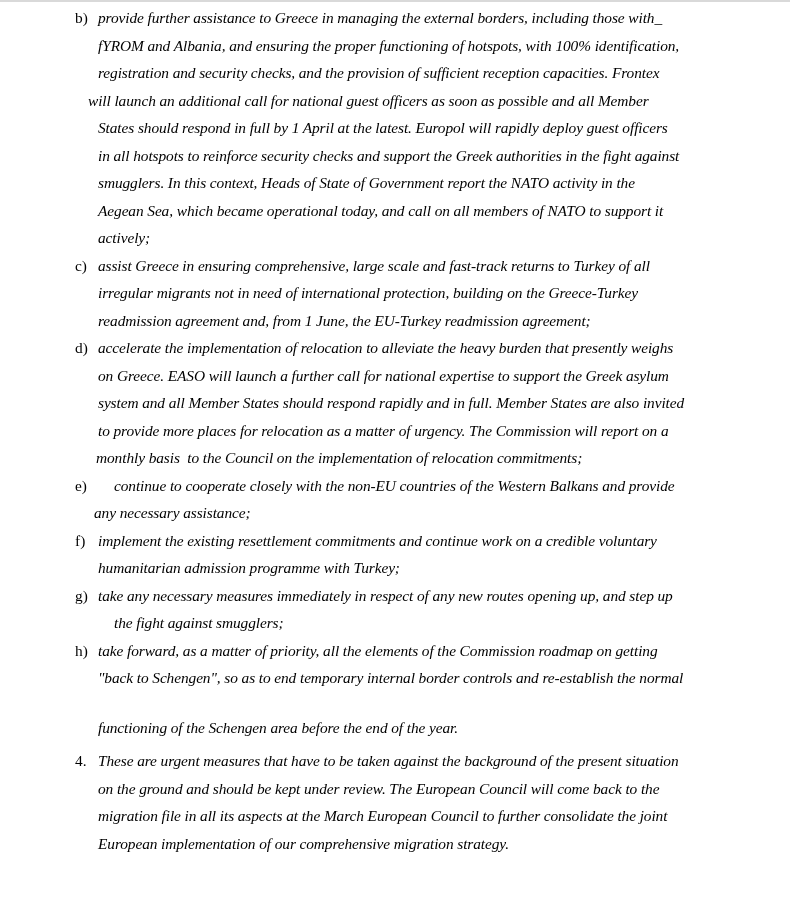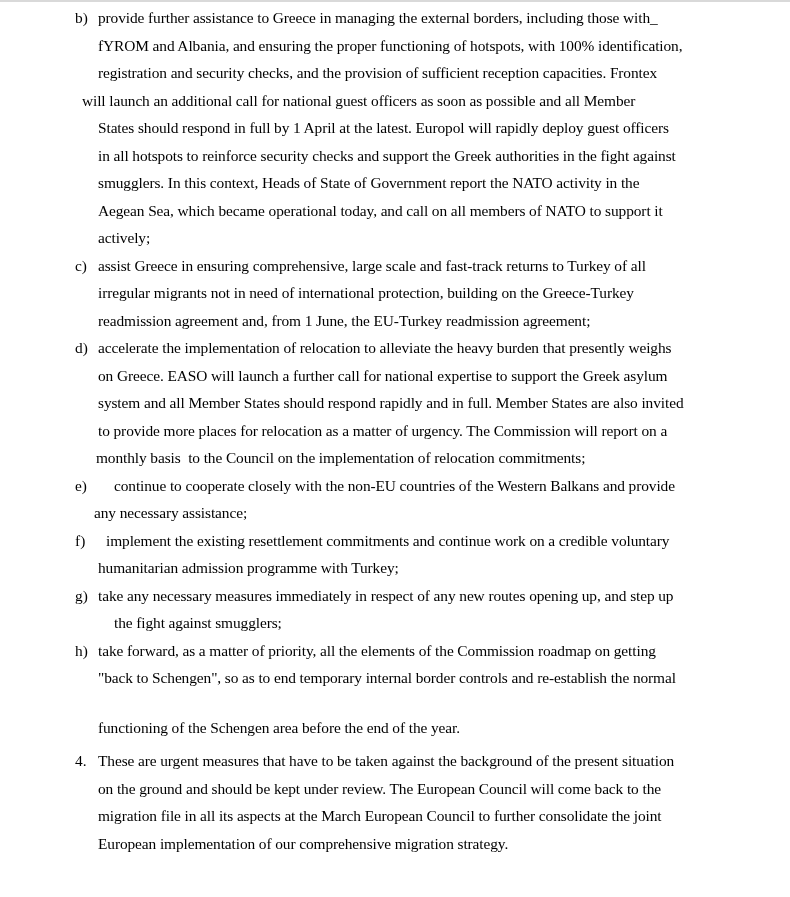--- a/index.html
+++ b/index.html
@@ -25,20 +25,21 @@
       position: absolute;
       left: 0; top: 0;
       width: 790px;
     }
     .line {
       position: absolute;
       font-size: 15.4px;
       line-height: 18px;
       white-space: pre;
       letter-spacing: -0.1px;
+      font-style: italic;
     }
     .marker {
       position: absolute;
       left: 75px;
       font-size: 15.4px;
       line-height: 18px;
       white-space: pre;
     }
   </style>
 </head>
@@ -46,21 +47,21 @@
 
 <div class="top-edge"></div>
 
 <div class="page">
 
   <div>
     <span class="marker" style="top:9px">b)</span>
     <span class="line" style="left:98px;top:9px">provide further assistance to Greece in managing the external borders, including those with_</span>
     <span class="line" style="left:98px;top:37px">fYROM and Albania, and ensuring the proper functioning of hotspots, with 100% identification,</span>
     <span class="line" style="left:98px;top:64px">registration and security checks, and the provision of sufficient reception capacities. Frontex</span>
-    <span class="line" style="left:82px;top:92px">will launch an additional call for national guest officers as soon as possible and all Member</span>
+    <span class="line" style="left:88px;top:92px">will launch an additional call for national guest officers as soon as possible and all Member</span>
     <span class="line" style="left:98px;top:119px">States should respond in full by 1 April at the latest. Europol will rapidly deploy guest officers</span>
     <span class="line" style="left:98px;top:147px">in all hotspots to reinforce security checks and support the Greek authorities in the fight against</span>
     <span class="line" style="left:98px;top:174px">smugglers. In this context, Heads of State of Government report the NATO activity in the</span>
     <span class="line" style="left:98px;top:202px">Aegean Sea, which became operational today, and call on all members of NATO to support it</span>
     <span class="line" style="left:98px;top:229px">actively;</span>
   </div>
 
   <div>
     <span class="marker" style="top:257px">c)</span>
     <span class="line" style="left:98px;top:257px">assist Greece in ensuring comprehensive, large scale and fast-track returns to Turkey of all</span>
@@ -78,21 +79,21 @@
   </div>
 
   <div>
     <span class="marker" style="top:477px">e)</span>
     <span class="line" style="left:114px;top:477px">continue to cooperate closely with the non-EU countries of the Western Balkans and provide</span>
     <span class="line" style="left:94px;top:504px">any necessary assistance;</span>
   </div>
 
   <div>
     <span class="marker" style="top:532px">f)</span>
-    <span class="line" style="left:106px;top:532px">implement the existing resettlement commitments and continue work on a credible voluntary</span>
+    <span class="line" style="left:98px;top:532px">implement the existing resettlement commitments and continue work on a credible voluntary</span>
     <span class="line" style="left:98px;top:559px">humanitarian admission programme with Turkey;</span>
   </div>
 
   <div>
     <span class="marker" style="top:587px">g)</span>
     <span class="line" style="left:98px;top:587px">take any necessary measures immediately in respect of any new routes opening up, and step up</span>
     <span class="line" style="left:114px;top:614px">the fight against smugglers;</span>
   </div>
 
   <div>

